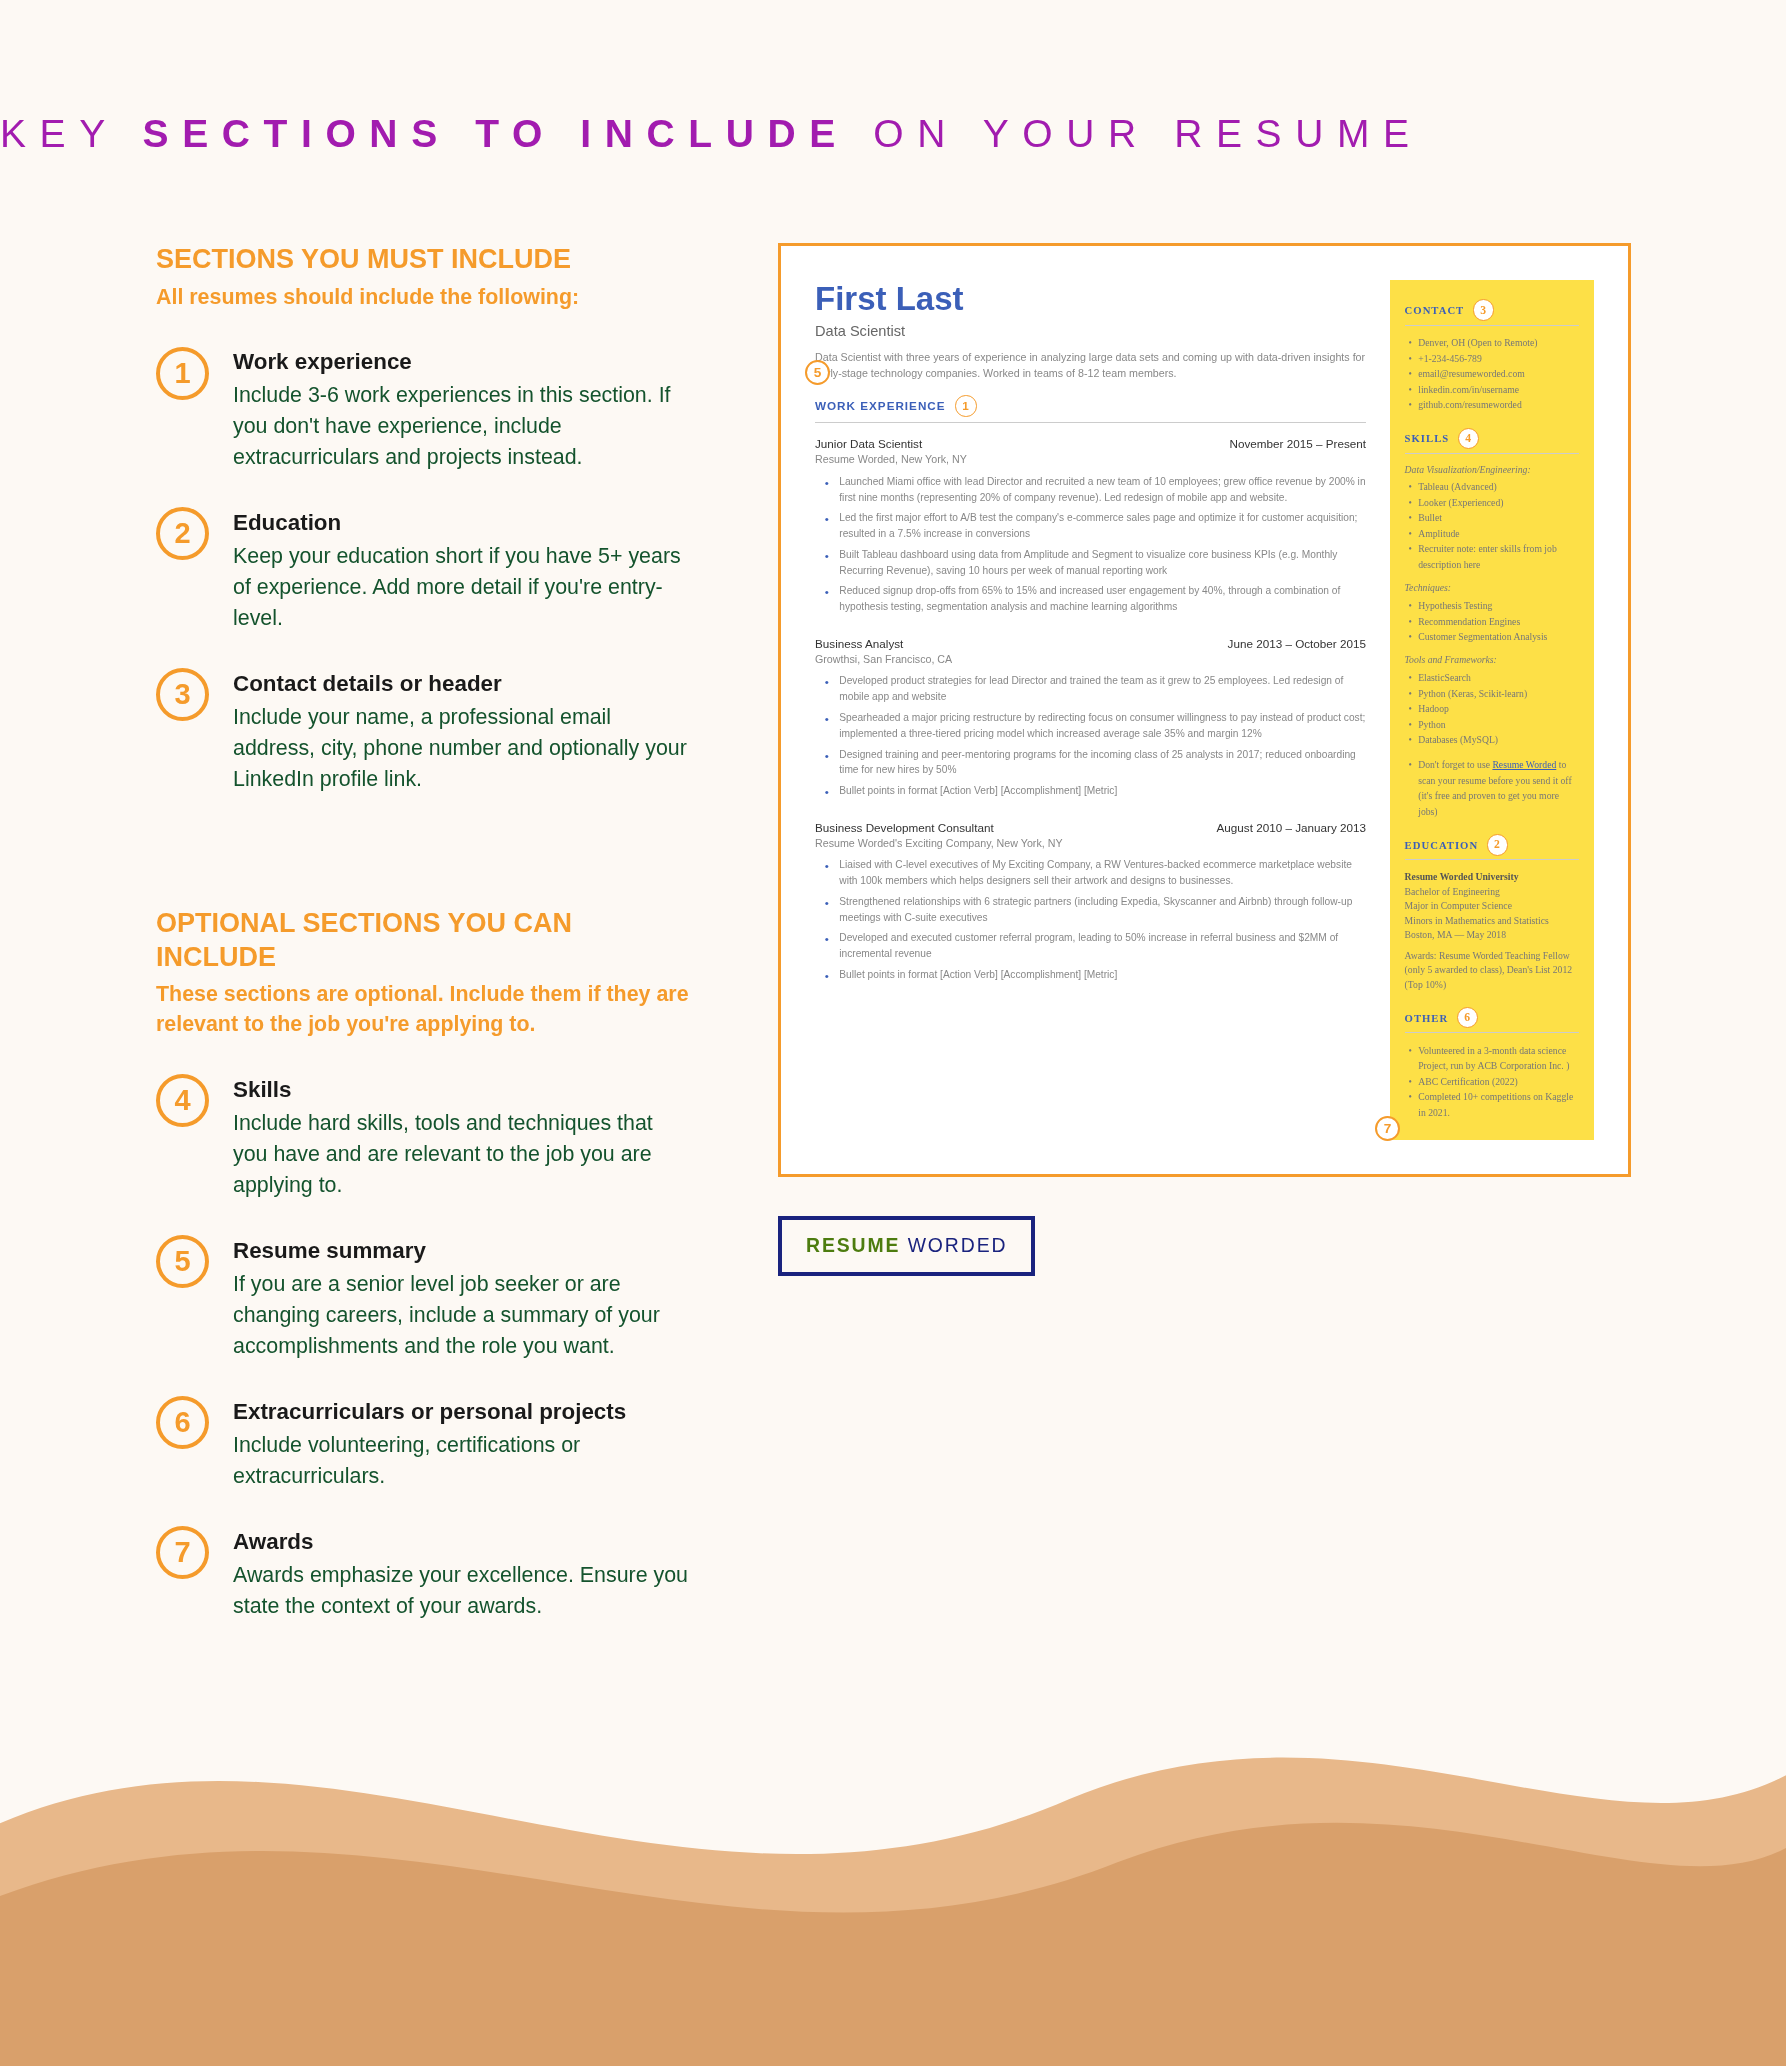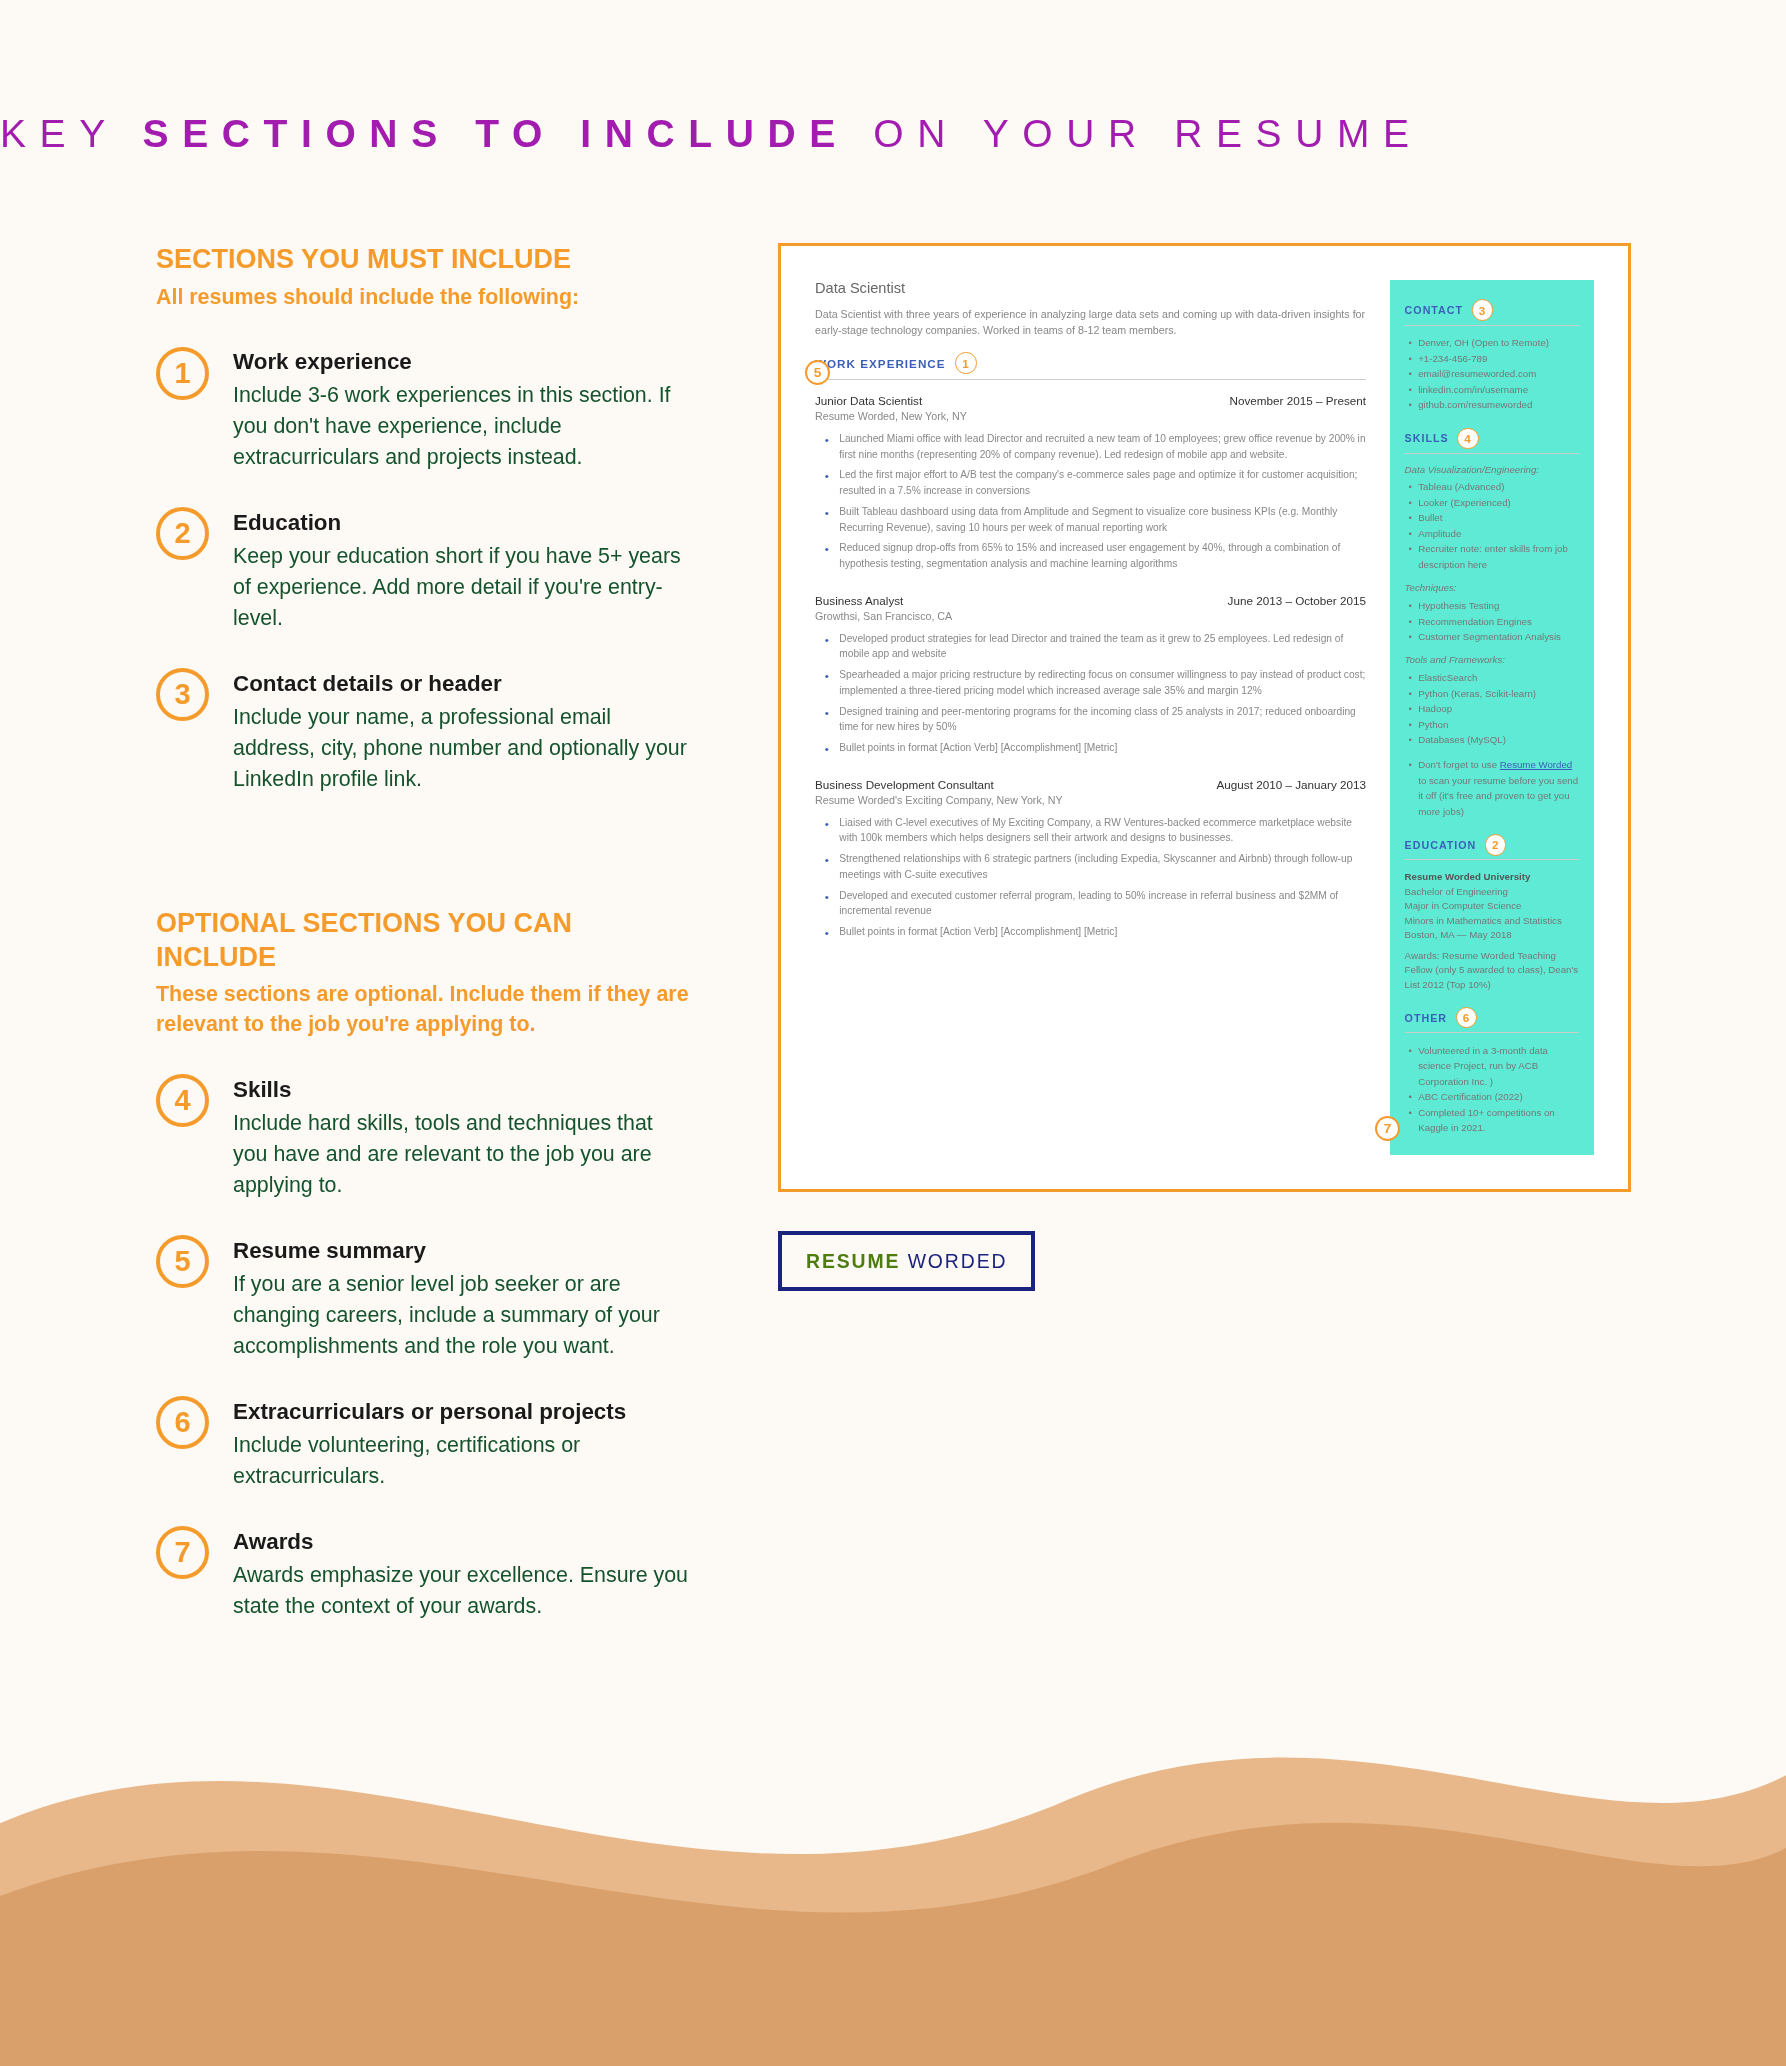--- a/index.html
+++ b/index.html
@@ -81,24 +81,25 @@
   position: relative;
 }
 .resume-inner {
   display: flex;
   padding: 34px;
   gap: 24px;
 }
 .resume-main { flex: 1; }
 .resume-side {
   flex: 0 0 204px;
-  background: #5eead4;
+  background: #fde047;
   padding: 19.4px 14.6px;
   font-size: 10.7px;
   color: #666;
+  font-family: Liberation Serif, serif;
 }
 .resume-name {
   color: #3b5fb8;
   font-weight: 700;
   font-size: 33px;
   margin-bottom: 4.9px;
 }
 .resume-role {
   color: #666;
   font-size: 14.6px;
@@ -324,20 +325,21 @@
       </div>
         </div>
       </div>
 
   </div>
 
   <div class="right-col">
     <div class="resume-frame">
       <div class="resume-inner">
         <div class="resume-main">
+          <div class="resume-name">First Last</div>
           <div class="resume-role">Data Scientist</div>
           <div class="resume-summary">Data Scientist with three years of experience in analyzing large data sets and coming up with data-driven insights for early-stage technology companies. Worked in teams of 8-12 team members.</div>
 
           <div class="resume-section-label">
             <span>WORK EXPERIENCE</span>
             <span class="mini-circle">1</span>
           </div>
 
           <div id="jobs">
               <div class="job">

